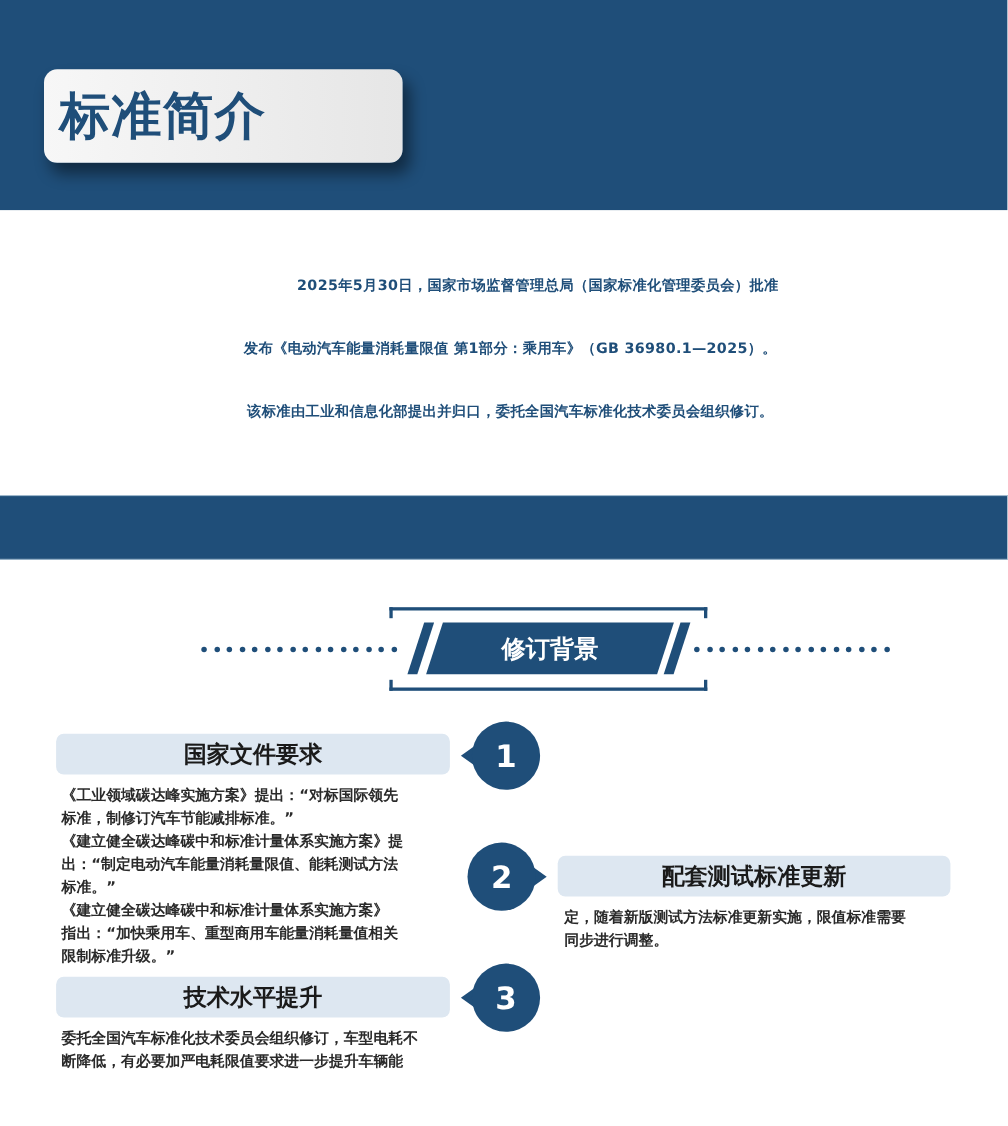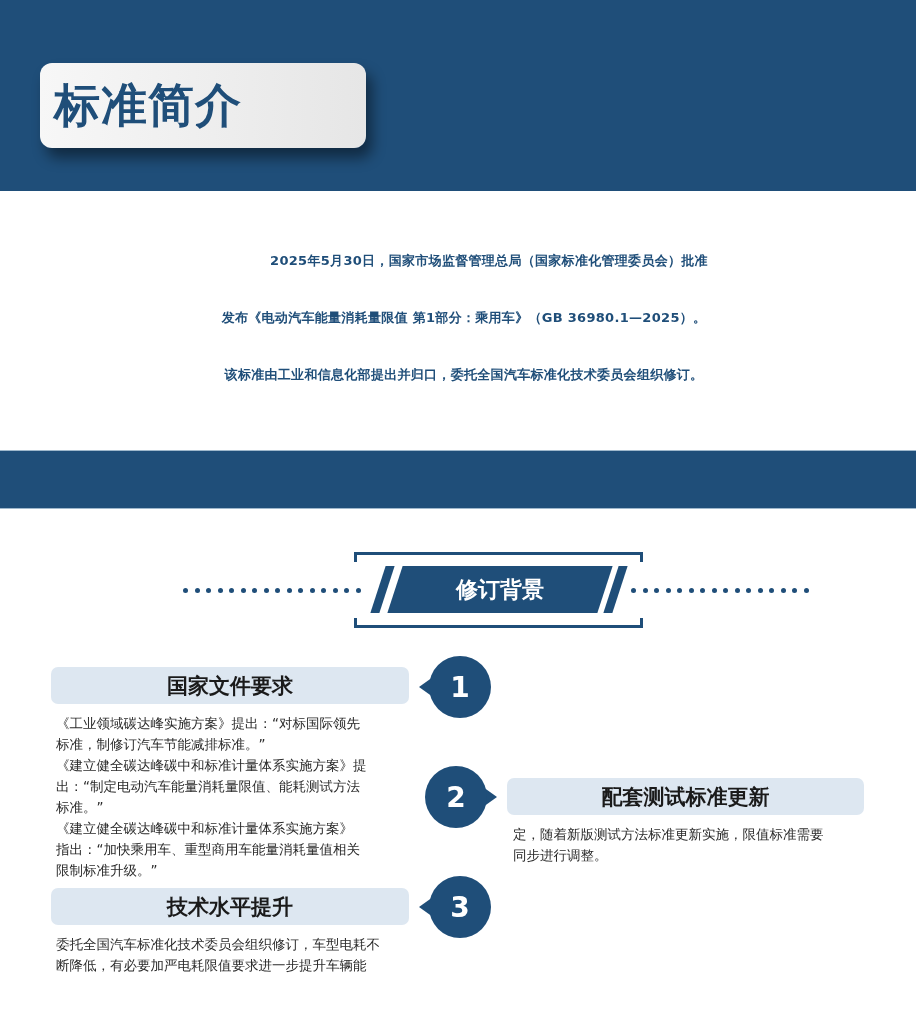--- a/index.html
+++ b/index.html
@@ -28,21 +28,21 @@
   .dots.right { left: 590px; }
   .bracket-top { position: absolute; left: 313px; top: 2px; width: 289px; height: 10px; border: 3px solid #1f4e79; border-bottom: none; }
   .bracket-bot { position: absolute; left: 313px; top: 68px; width: 289px; height: 10px; border: 3px solid #1f4e79; border-top: none; }
   .slash { position: absolute; top: 16px; width: 9px; height: 47px; background: #1f4e79; transform: skewX(-18deg); }
   .slash.l { left: 337px; }
   .slash.r { left: 570px; }
   .banner { position: absolute; left: 354px; top: 16px; width: 210px; height: 47px; background: #1f4e79; transform: skewX(-18deg); }
   .banner-label { position: absolute; left: 354px; top: 16px; width: 210px; height: 47px; display: flex; align-items: center; justify-content: center; color: #fff; font-size: 22px; font-weight: bold; }
 
   .item-head { position: absolute; height: 37px; background: #dde7f1; border-radius: 7px; display: flex; align-items: center; justify-content: center; font-size: 21px; font-weight: bold; color: #1a1a1a; }
-  .item-body { position: absolute; font-size: 13.5px; line-height: 21px; color: #2a2a2a; }
+  .item-body { position: absolute; font-size: 13.5px; line-height: 21px; color: #2a2a2a; font-weight: bold; }
 
   .marker { position: absolute; width: 62px; height: 62px; }
   .marker .circle { position: absolute; left: 0; top: 0; width: 62px; height: 62px; border-radius: 50%; background: #1f4e79; display: flex; align-items: center; justify-content: center; color: #fff; font-size: 28px; font-weight: bold; }
   .marker .tip { position: absolute; top: 21px; width: 0; height: 0; border-top: 10px solid transparent; border-bottom: 10px solid transparent; }
   .marker .tip.left { left: -10px; border-right: 14px solid #1f4e79; }
   .marker .tip.right { right: -10px; border-left: 14px solid #1f4e79; }
 </style>
 </head>
 <body>
 

